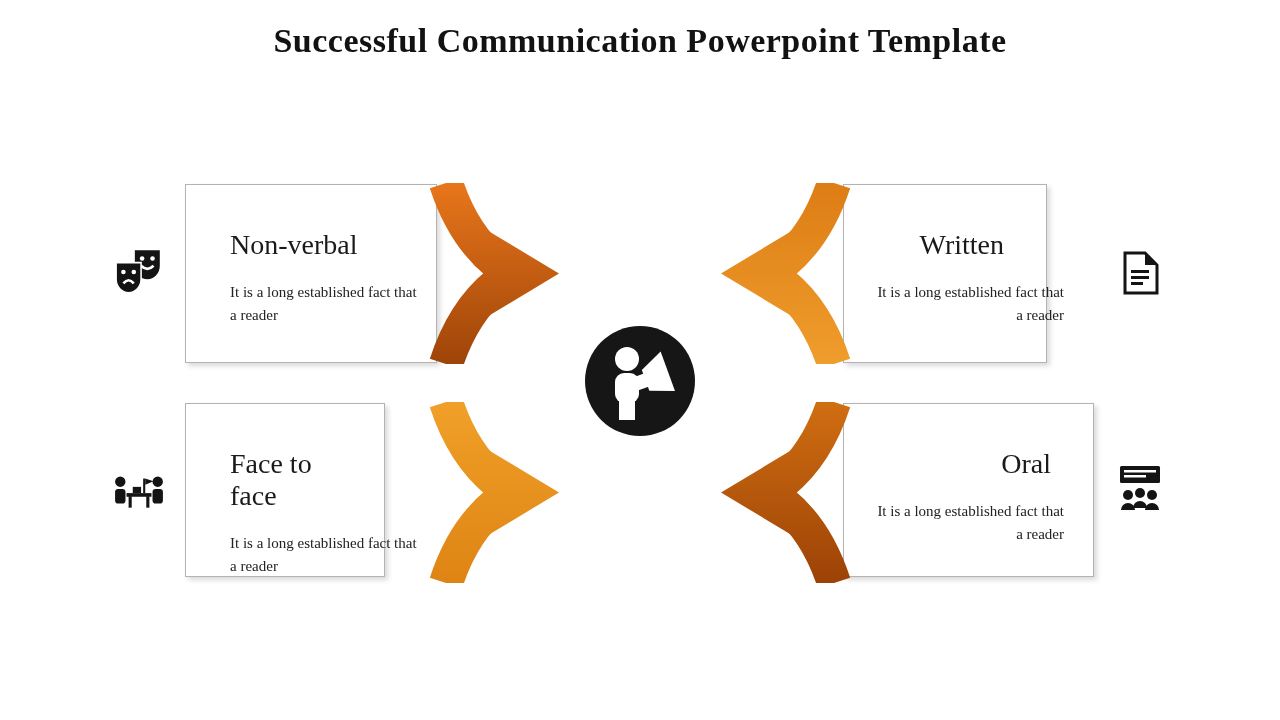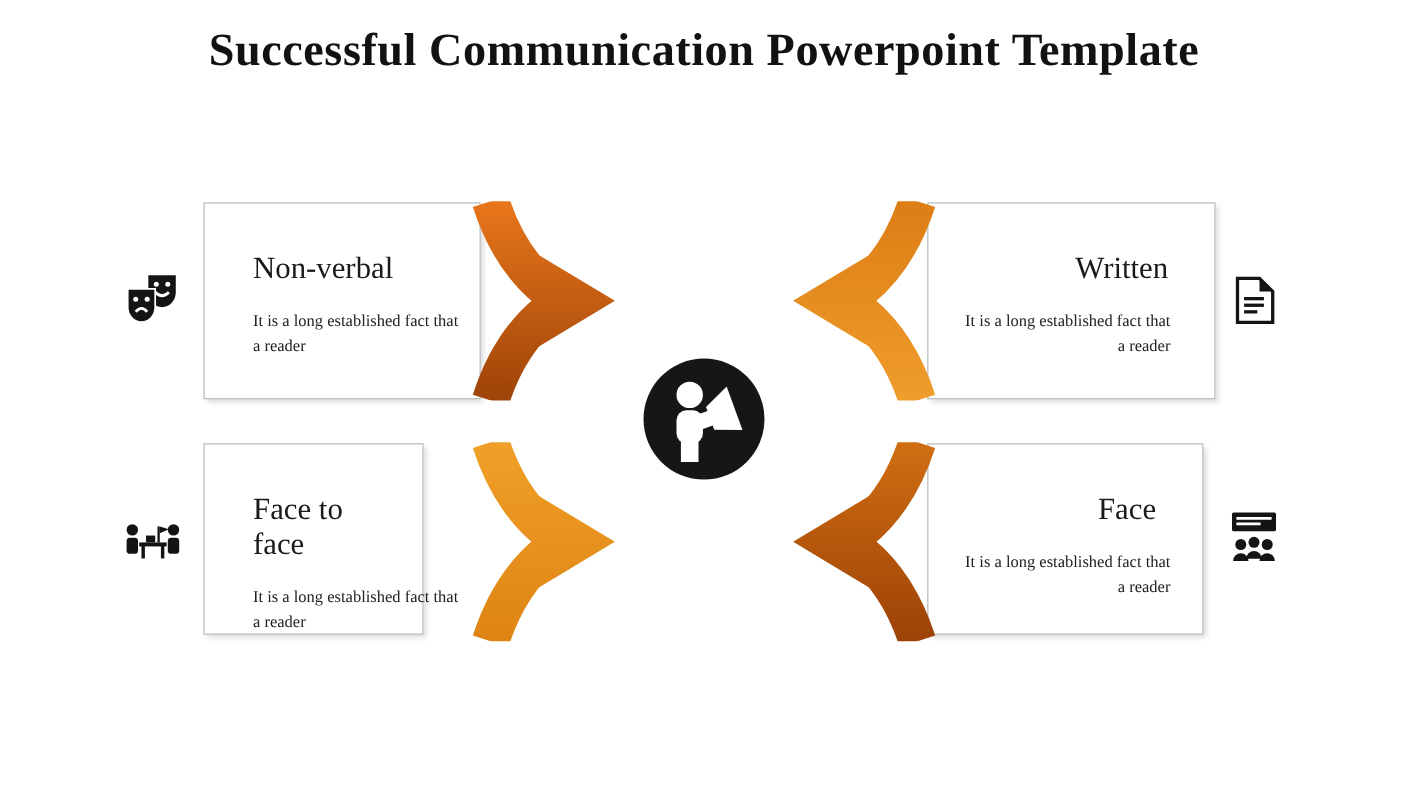--- a/index.html
+++ b/index.html
@@ -4,29 +4,29 @@
 <style>
   * { margin:0; padding:0; box-sizing:border-box; }
   body { background:#888; font-family:"Liberation Serif", serif; }
   .slide {
     position:relative; width:1280px; height:720px; background:#ffffff;
     margin:0 auto; overflow:hidden;
   }
   .title {
     position:absolute; top:22px; left:0; width:100%;
     text-align:center; font-family:"Liberation Serif", serif;
-    font-size:42px; font-weight:600; color:#121212; letter-spacing:0.5px;
+    font-size:34px; font-weight:600; color:#121212; letter-spacing:0.5px;
   }
   .card {
     position:absolute; background:#ffffff;
     border:1px solid #b3b3b3;
     box-shadow:3px 3px 5px rgba(0,0,0,0.15);
   }
   .card-tl { left:185px; top:184px; width:252px; height:179px; }
-  .card-tr { left:843px; top:184px; width:262px; height:179px; }
+  .card-tr { left:843px; top:184px; width:204px; height:179px; }
   .card-bl { left:185px; top:403px; width:200px; height:174px; }
   .card-br { left:843px; top:403px; width:251px; height:174px; }
   .card .inner { padding:44px 40px 0 44px; text-align:left; }
   .card.right .inner { padding:44px 42px 0 30px; text-align:right; }
   .card .heading {
     font-size:28px; font-weight:400; color:#1a1a1a;
   }
   .card .body {
     margin-top:20px; font-size:15px; color:#222; line-height:1.5;
     width:190px;
@@ -71,21 +71,21 @@
 
   <div class="card card-bl">
     <div class="inner">
       <div class="heading">Face to face</div>
       <div class="body">It is a long established fact that a reader</div>
     </div>
   </div>
 
   <div class="card card-br right">
     <div class="inner">
-      <div class="heading">Face</div>
+      <div class="heading">Oral</div>
       <div class="body">It is a long established fact that a reader</div>
     </div>
   </div>
 
   <div class="arrow arrow-tl">
     <svg viewBox="0 0 132 181">
       <defs>
         <linearGradient id="gTL" x1="0" y1="0" x2="0" y2="181" gradientUnits="userSpaceOnUse">
           <stop offset="0" stop-color="#E8761B"></stop>
           <stop offset="1" stop-color="#9E4408"></stop>

